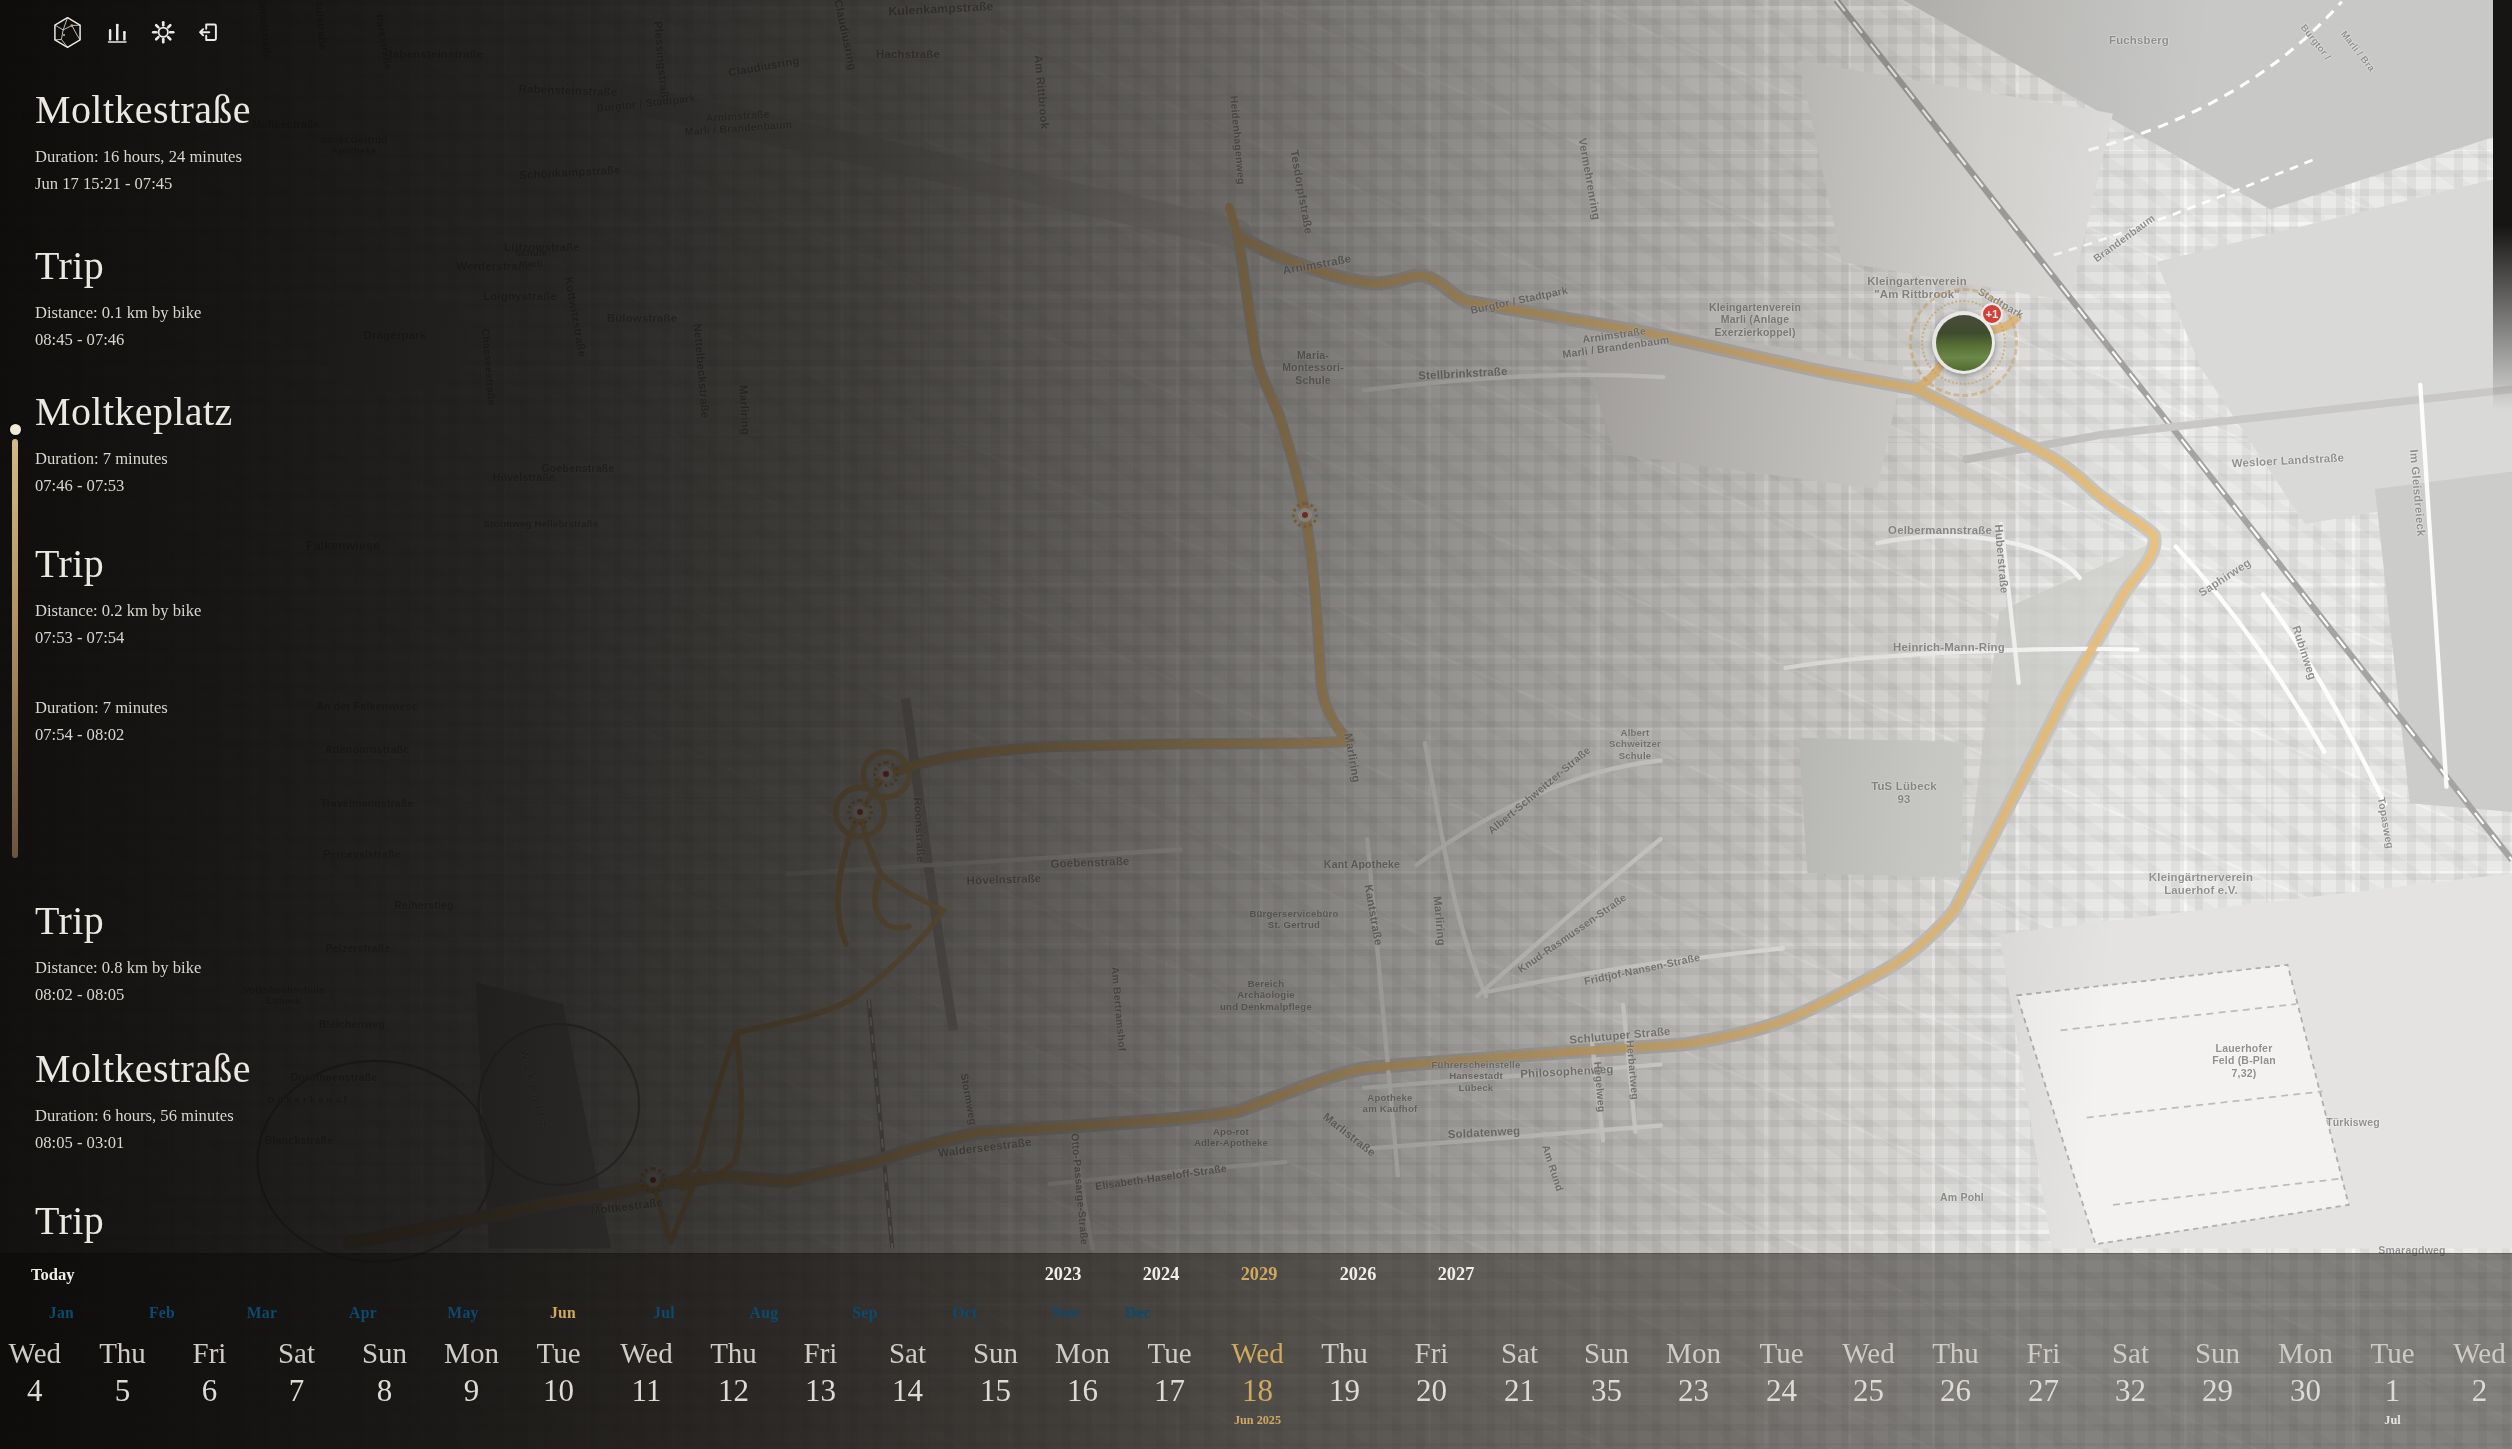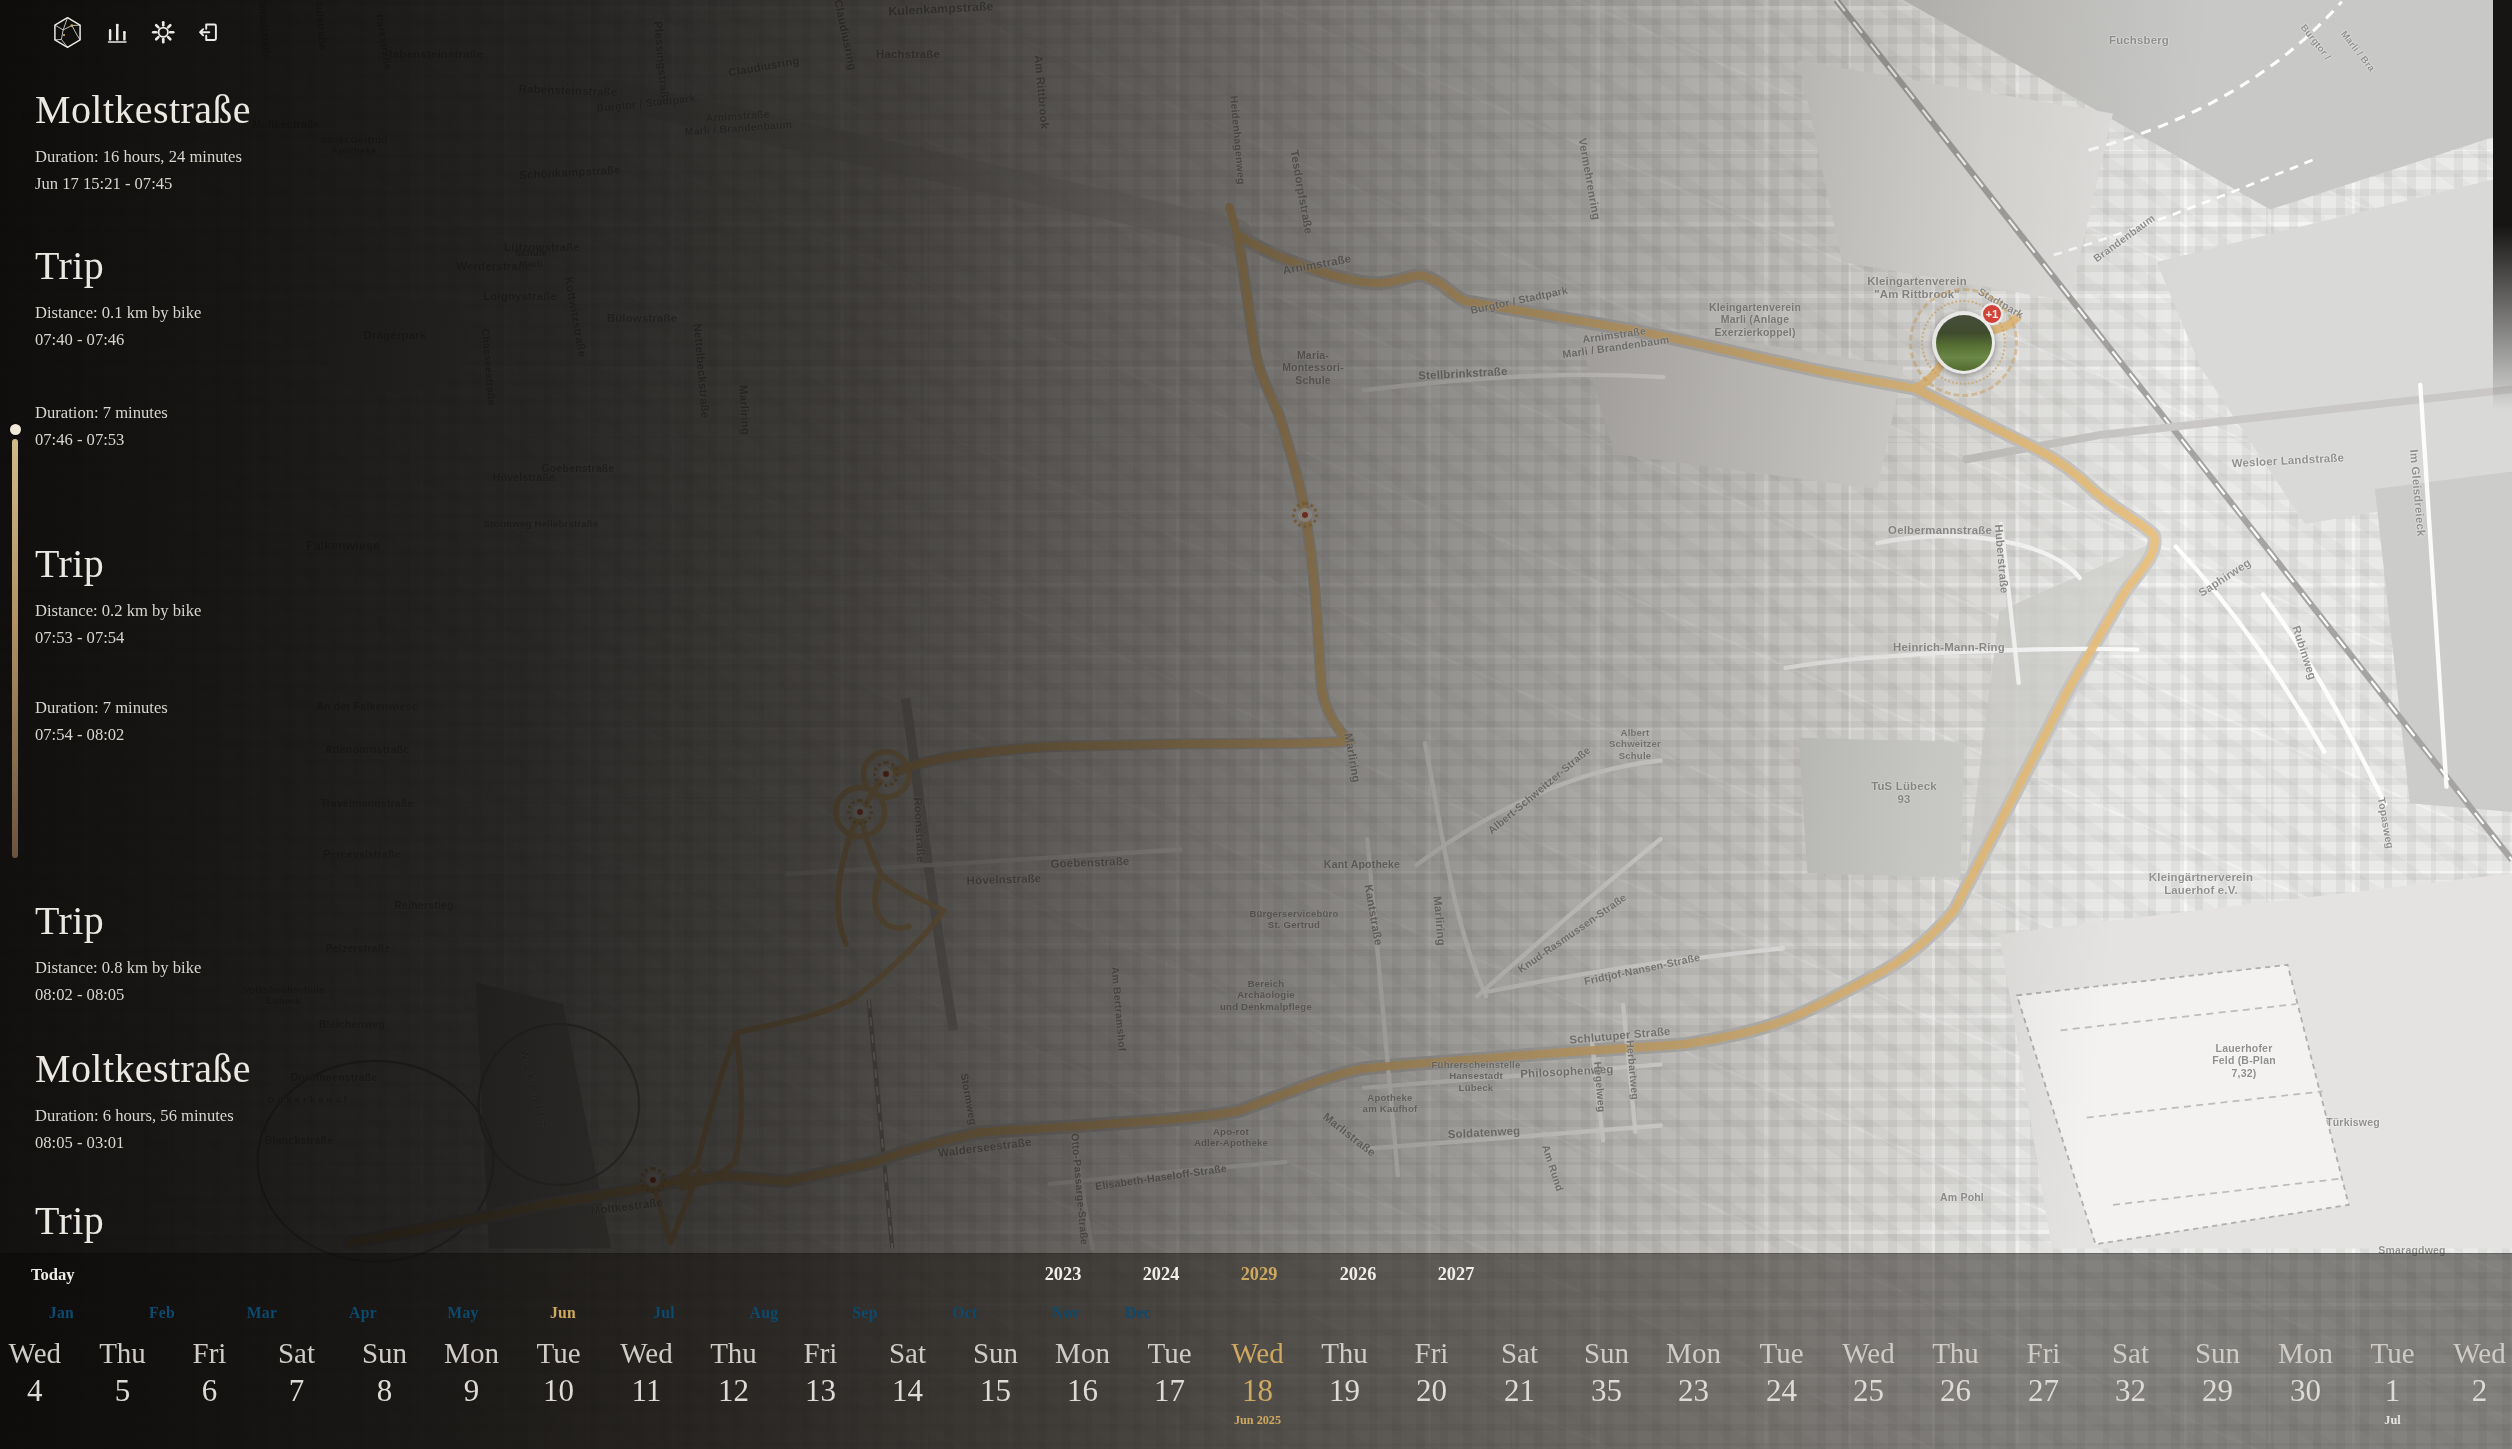--- a/index.html
+++ b/index.html
@@ -320,23 +320,24 @@
     </div>
     <div id="timeline-entries">
         <div class="entry" style="top: 87px;">
           <h2>Moltkestraße</h2>
           <p>Duration: 16 hours, 24 minutes</p>
           <p>Jun 17 15:21 - 07:45</p>
         </div>
         <div class="entry" style="top: 243px;">
           <h2>Trip</h2>
           <p>Distance: 0.1 km by bike</p>
-          <p>07:40 - 07:46</p>
+          <p>08:45 - 07:46</p>
         </div>
         <div class="entry" style="top: 389px;">
+          <h2>Moltkeplatz</h2>
           <p>Duration: 7 minutes</p>
           <p>07:46 - 07:53</p>
         </div>
         <div class="entry" style="top: 541px;">
           <h2>Trip</h2>
           <p>Distance: 0.2 km by bike</p>
           <p>07:53 - 07:54</p>
         </div>
         <div class="entry" style="top: 684px;">
           <p>Duration: 7 minutes</p>

